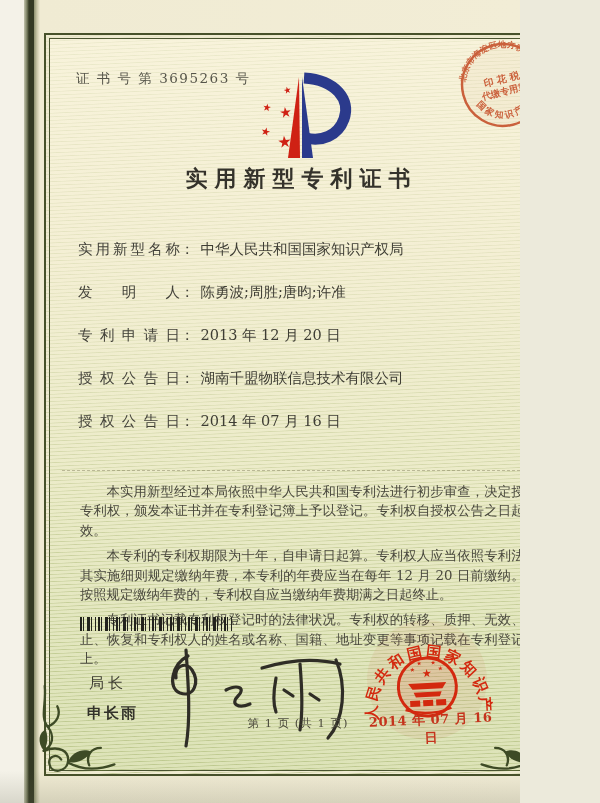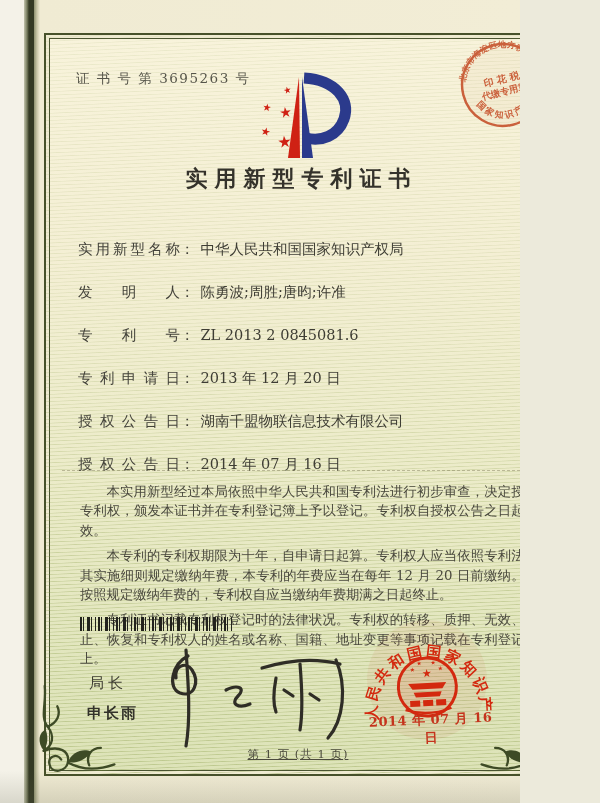--- a/index.html
+++ b/index.html
@@ -66,21 +66,21 @@
       #23231d 15px 16px,transparent 16px 18px);
   }
   .signer-title{position:absolute;left:89px;top:674px;font-size:15px;color:#3c3b31;letter-spacing:4px;}
   .signer-name{position:absolute;left:87px;top:704px;font-size:15px;color:#33322a;letter-spacing:2px;font-weight:600;text-align:center;}
   .signature{position:absolute;left:150px;top:638px;width:212px;height:118px;}
   .seal{position:absolute;left:360px;top:613px;width:134px;height:134px;transform:rotate(-3deg);}
   .seal-date{
     position:absolute;left:363px;top:711px;width:136px;text-align:center;
     font-size:13px;color:#c5331c;letter-spacing:.5px;transform:rotate(-2.5deg);font-weight:600;
   }
-  .footer-page{position:absolute;left:44px;top:747px;width:508px;text-align:center;font-size:11.5px;color:#4c4b3d;letter-spacing:1px;text-decoration:underline;}
+  .footer-page{position:absolute;left:44px;top:716px;width:508px;text-align:center;font-size:11.5px;color:#4c4b3d;letter-spacing:1px;}
   .flourish{position:absolute;width:92px;height:92px;}
   .flourish.bl{left:35px;top:684px;}
   .flourish.br{left:469px;top:684px;transform:scaleX(-1);}
 </style>
 </head>
 <body>
 
 <div class="scan">
 
   <div class="frame">
@@ -117,23 +117,20 @@
   </svg>
 
   <div class="page-title">实用新型专利证书</div>
 
   <div class="fields">
     <div class="field">
       <span class="flabel">实用新型名称</span><span class="fcolon">：</span><span class="fvalue">中华人民共和国国家知识产权局</span>
     </div>
     <div class="field">
       <span class="flabel">发明人</span><span class="fcolon">：</span><span class="fvalue">陈勇波;周胜;唐昀;许准</span>
-    </div>
-    <div class="field">
-      <span class="flabel">专利号</span><span class="fcolon">：</span><span class="fvalue">ZL 2013 2 0845081.6</span>
     </div>
     <div class="field">
       <span class="flabel">专利申请日</span><span class="fcolon">：</span><span class="fvalue">2013 年 12 月 20 日</span>
     </div>
     <div class="field">
       <span class="flabel">授权公告日</span><span class="fcolon">：</span><span class="fvalue">湖南千盟物联信息技术有限公司</span>
     </div>
     <div class="field">
       <span class="flabel">授权公告日</span><span class="fcolon">：</span><span class="fvalue">2014 年 07 月 16 日</span>
     </div>

